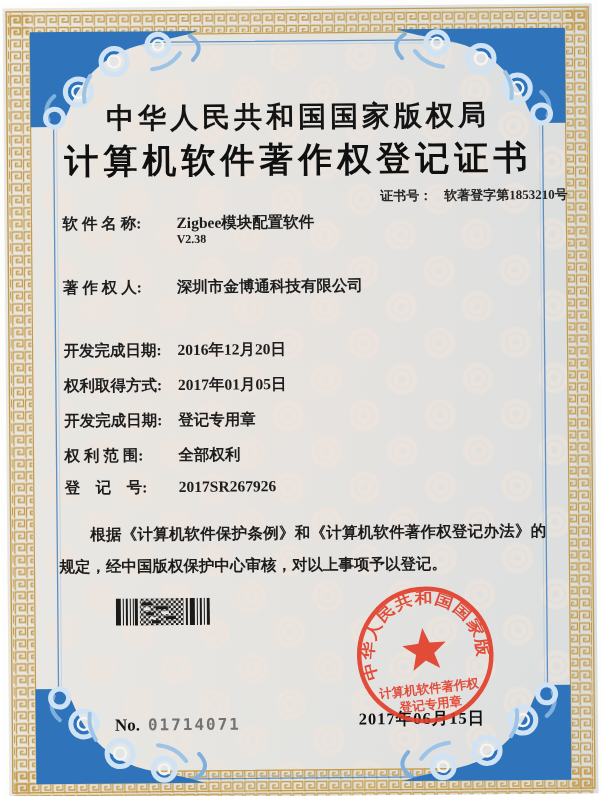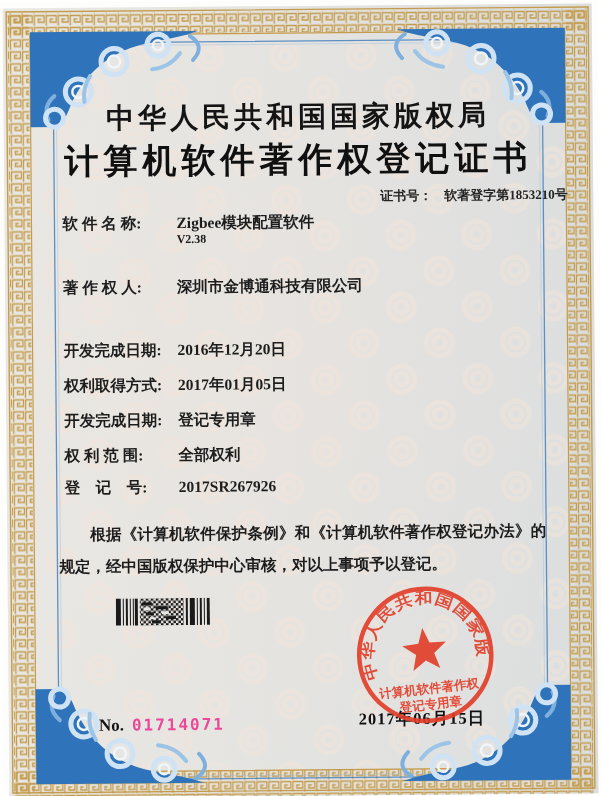--- a/index.html
+++ b/index.html
@@ -15,23 +15,23 @@
     font-size:34px;font-weight:900;letter-spacing:5px;color:#101010;z-index:2;}
   .certno{position:absolute;top:188px;left:358px;font-size:13px;font-weight:600;color:#252525;z-index:2;}
   .certno .lbl{margin-right:12px;margin-left:24px;}
   .frow{position:absolute;left:64px;font-size:15.5px;font-weight:700;color:#1d1d1d;z-index:2;white-space:nowrap;}
   .flabel{display:inline-block;width:114px;}
   .v2row{position:absolute;left:178px;top:231px;font-size:12px;font-weight:700;color:#1d1d1d;z-index:2;}
   .statement{position:absolute;left:58px;top:517px;width:487px;font-size:15.5px;font-weight:700;
     line-height:32px;text-indent:2em;text-align:justify;color:#1c1c1c;z-index:2;}
   .barcode{position:absolute;left:114px;top:597px;z-index:2;}
   .serial{position:absolute;left:96px;top:714px;z-index:2;white-space:nowrap;}
-  .no-label{font-size:17px;font-weight:700;color:#151515;margin-right:8px;}
+  .no-label{font-size:17px;font-weight:700;color:#151515;margin-right:8px;padding-left:16px;}
   .no-digits{font-size:16px;font-family:"DejaVu Sans Mono","Liberation Mono",monospace;
-    color:#ec4899;letter-spacing:2px;font-weight:600;}
+    color:#737373;letter-spacing:2px;font-weight:600;}
   .date{position:absolute;left:356px;top:709px;font-size:16.5px;font-weight:800;color:#101010;
     letter-spacing:1px;z-index:3;}
   .sealwrap{position:absolute;left:349px;top:582px;z-index:4;opacity:.9;}
 </style>
 </head>
 <body>
 
 <div class="cert">
 
   <svg class="bg" width="601" height="796" aria-hidden="true">

